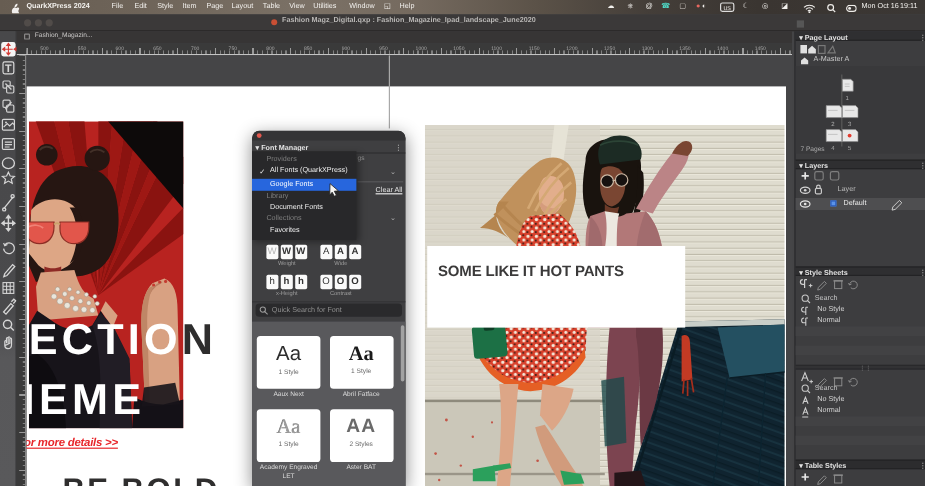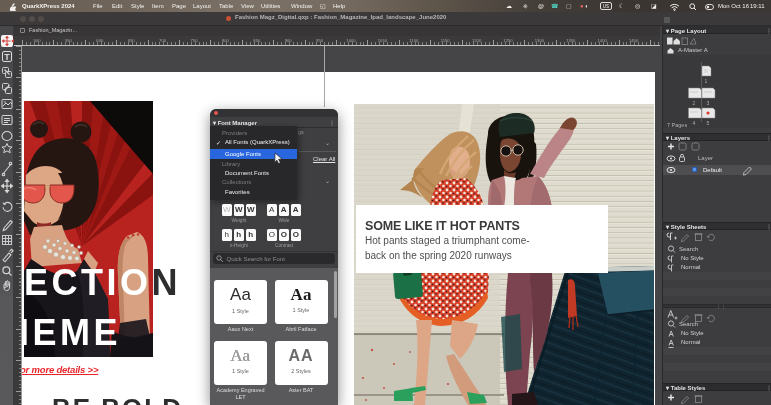--- a/index.html
+++ b/index.html
@@ -364,23 +364,22 @@
 
   <div id="clipL" class="abs" style="left:2px;top:55px;width:129px;height:256px;overflow:hidden;">
     <div class="abs" style="left:0px;top:163.5px;font-family:'Liberation Sans',sans-serif;font-weight:bold;font-size:36px;line-height:36px;color:#ffffff;letter-spacing:3.5px;white-space:pre;">ECTION</div>
     <div class="abs" style="left:-21px;top:213.5px;font-family:'Liberation Sans',sans-serif;font-weight:bold;font-size:36px;line-height:36px;color:#ffffff;letter-spacing:3.5px;white-space:pre;">HEME</div>
   </div>
 
   <div class="abs" style="left:-2px;top:317.5px;font-family:'Liberation Sans',sans-serif;font-style:italic;font-weight:bold;font-size:9.5px;color:#e8262b;text-decoration:underline;letter-spacing:-0.2px;">or more details &gt;&gt;</div>
 
   <div class="abs" style="left:30px;top:348.5px;font-family:'Liberation Sans',sans-serif;font-weight:bold;font-size:26px;line-height:26px;color:#2f2e2e;letter-spacing:2px;">BE BOLD</div>
 
-  <div class="abs" style="left:334px;top:159px;width:252px;height:68px;background:#ffffff;">
+  <div class="abs" style="left:334px;top:159px;width:215px;height:68px;background:#ffffff;text-align:center;">
     <div class="abs" style="left:9px;top:14px;font-family:'Liberation Sans',sans-serif;font-weight:bold;font-size:12.5px;color:#3b3a3a;letter-spacing:-0.15px;">SOME LIKE IT HOT PANTS</div>
-    <div class="abs" style="left:9px;top:28px;font-family:'Liberation Sans',sans-serif;font-size:10px;line-height:15px;color:#4f4e4e;">Hot pants staged a triumphant come-<br>back on the spring 2020 runways</div>
   </div>
 </div>
 
 <div class="abs" id="dock" style="left:662px;top:26px;width:109px;height:379px;background:#3d3d3f;border-left:1px solid #29292b;font-family:'Liberation Sans',sans-serif;">
 
   <div class="abs" style="left:0;top:0;width:109px;height:8px;background:#2f2f31;border-bottom:1px solid #232325;"></div>
   <div class="abs" style="left:3px;top:1px;font-size:6px;font-weight:bold;color:#e3e3e3;">▾ Page Layout</div>
   <div class="abs" style="left:103px;top:1px;font-size:6px;color:#cfcfcf;">⋮</div>
   <div class="abs" style="left:0;top:29px;width:109px;height:73px;background:#39393b;"></div>
   <div class="abs" style="left:15px;top:21px;font-size:6px;color:#c9c9c9;">A-Master A</div>

